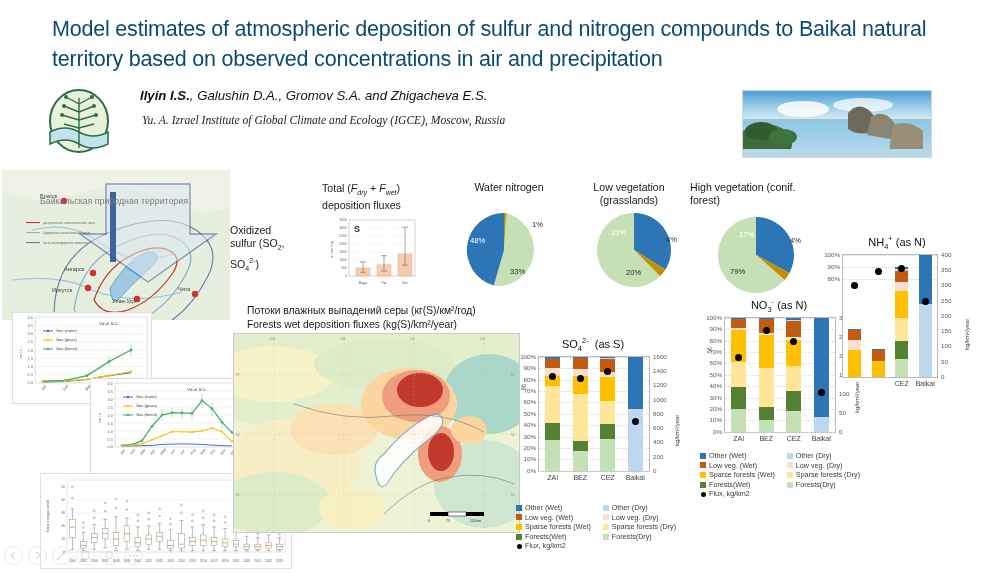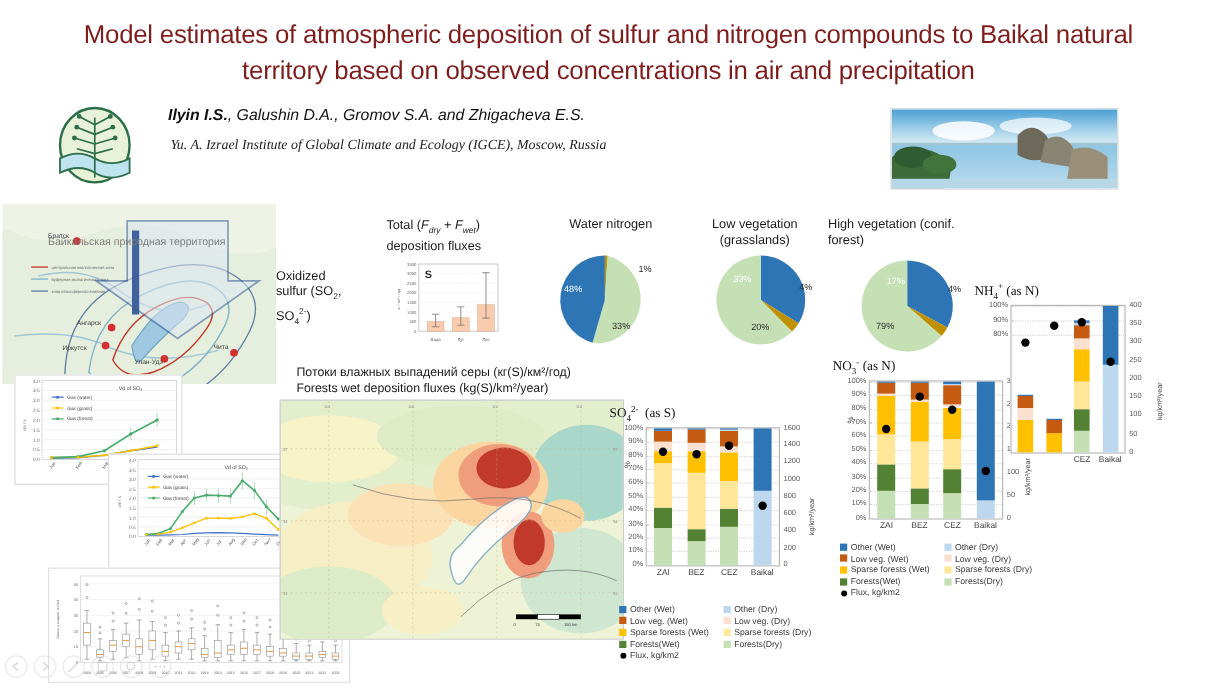--- a/index.html
+++ b/index.html
@@ -1,22 +1,22 @@
 <!DOCTYPE html>
 <html><head>
 <meta charset="utf-8">
 <style>
   * { box-sizing: border-box; margin:0; padding:0; }
   html,body { width:1008px; height:573px; overflow:hidden; background:#ffffff;
     font-family:"Liberation Sans", sans-serif; color:#111; }
   #slide { position:relative; width:1008px; height:573px; background:#fff; }
 
   
-  .title { position:absolute; left:52px; top:14px; width:910px; text-align:center;
-    font-size:21.5px; line-height:30px; font-weight:400; color:#7f1d1d; letter-spacing:-0.2px; }
+  .title { position:absolute; left:52px; top:14px; width:910px; text-align:left;
+    font-size:21.5px; line-height:30px; font-weight:400; color:#0c4a6e; letter-spacing:-0.2px; }
   .authors { position:absolute; left:140px; top:88px; width:640px; font-size:13.2px;
     font-style:italic; color:#111; }
   .authors b { font-weight:bold; font-style:italic; }
   .affil { position:absolute; left:142px; top:114px; width:660px; font-size:11.6px;
     font-family:"Liberation Serif", serif; font-style:italic; color:#222; }
 
   
   .logo { position:absolute; left:40px; top:88px; width:78px; height:70px; }
 
   
@@ -45,21 +45,21 @@
   .sbar { position:absolute; left:322px; top:218px; width:98px; height:74px; }
 
   
   .bigmap-t1 { position:absolute; left:247px; top:305px; font-size:10.3px; color:#1a1a1a; }
   .bigmap-t2 { position:absolute; left:247px; top:319px; font-size:10.3px; color:#1a1a1a; }
   .bigmap { position:absolute; left:233px; top:333px; width:287px; height:200px;
     border:1px solid #cccccc; overflow:hidden; background:#e9f0da; }
 
   
   .sbchart { position:absolute; }
-  .sbtitle { text-align:left; font-size:11px; color:#111; margin-bottom:3px;font-family:Liberation Serif, serif; }
+  .sbtitle { text-align:center; font-size:11px; color:#111; margin-bottom:3px; }
   .sbtitle sub, .sbtitle sup { font-size:7.5px; }
 
   .plotbox { position:relative; border:1px solid #b9b9b9; background:#fff; }
   .gridline { position:absolute; left:0; right:0; height:0; border-top:1px dotted #d8d8d8; }
   .seg { position:absolute; left:0; right:0; }
   .dot { position:absolute; width:7px; height:7px; border-radius:50%; background:#000;
     margin-left:-3.5px; }
   .ytick { position:absolute; font-size:6.2px; color:#595959; text-align:right; }
   .ytickR { position:absolute; font-size:6.2px; color:#595959; text-align:left; }
   .xtick { position:absolute; font-size:7px; color:#404040; text-align:center; }

